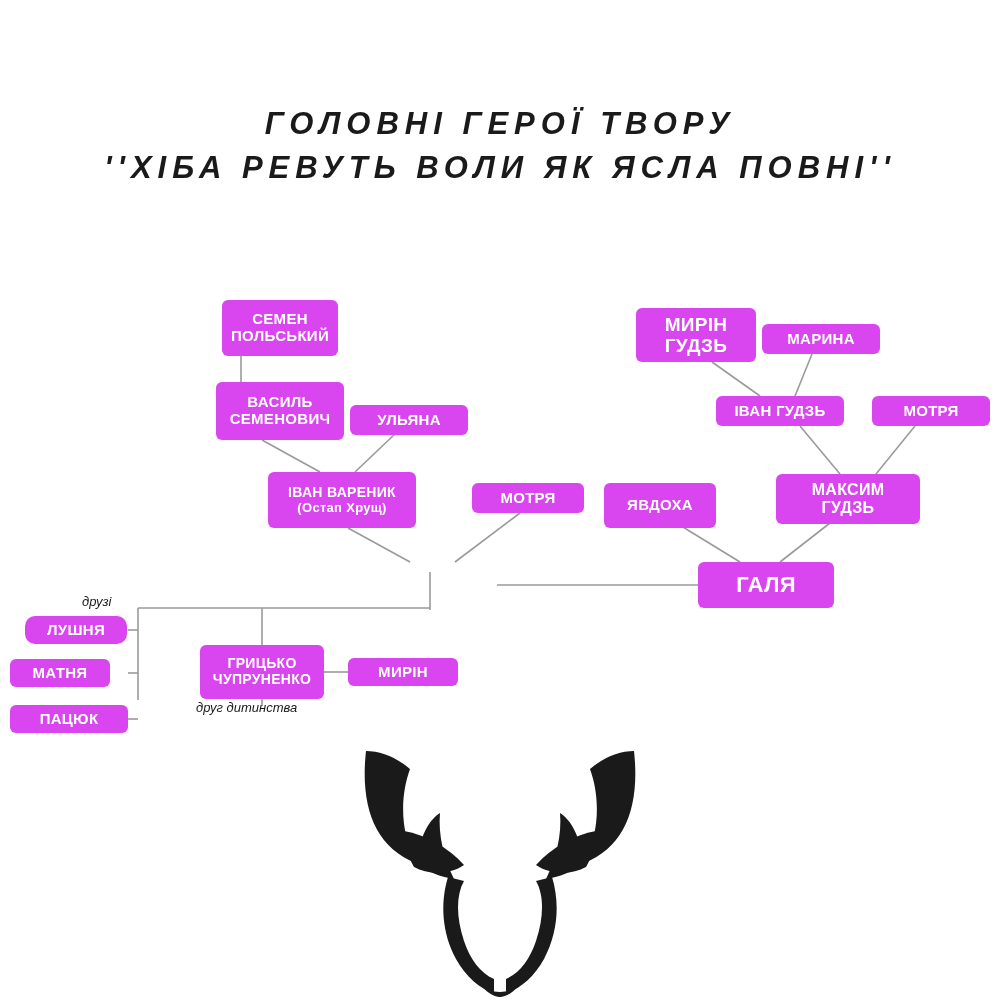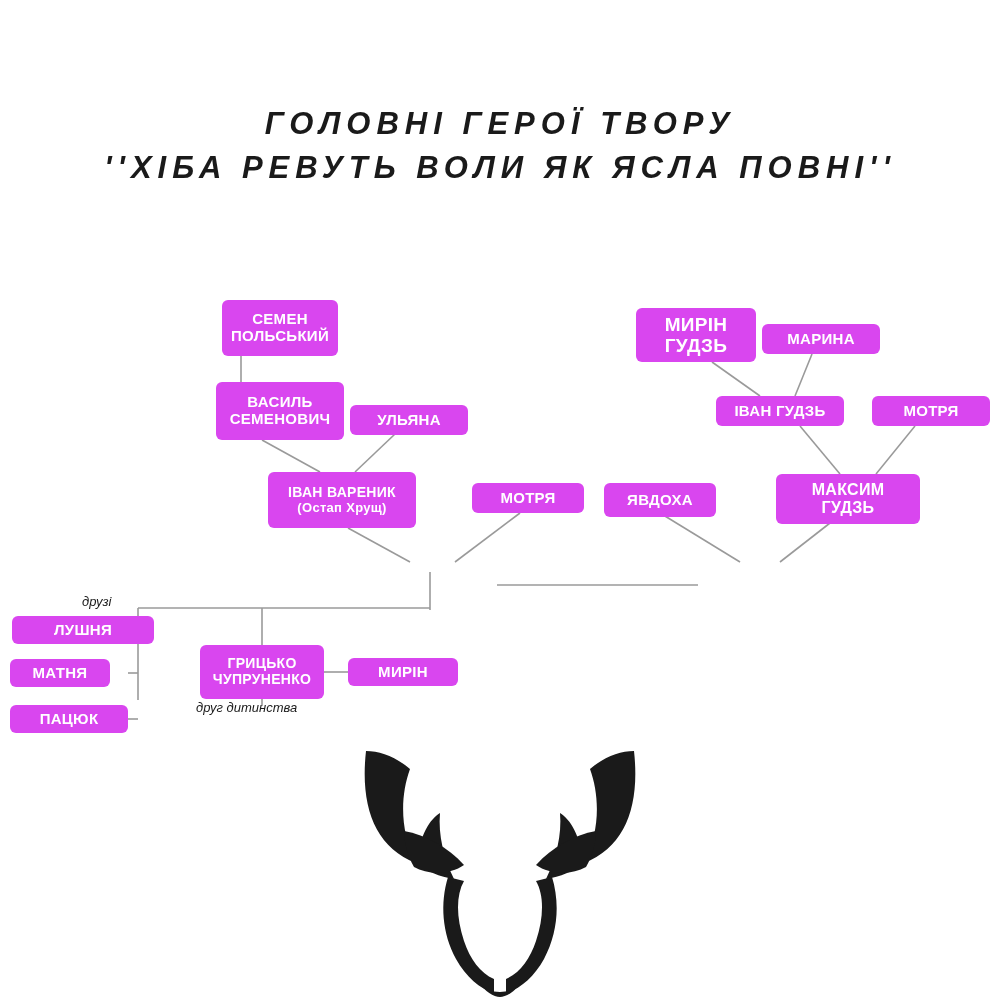--- a/index.html
+++ b/index.html
@@ -159,26 +159,29 @@
 
   <div class="node" style="left:872px; top:396px; width:118px; height:30px; font-size:15px;">
     <span>МОТРЯ</span>
   </div>
 
   <div class="node" style="left:776px; top:474px; width:144px; height:50px; font-size:16px; flex-direction:column;">
     <span>МАКСИМ</span>
     <span>ГУДЗЬ</span>
   </div>
 
-  <div class="node" style="left:604px; top:483px; width:112px; height:34px; font-size:15px;align-items:center;">
+  <div class="node" style="left:604px; top:483px; width:112px; height:45px; font-size:15px;align-items:center;">
     <span>ЯВДОХА</span>
   </div>
 
-
-  <div class="node" style="left:12px; top:616px; width:142px; height:28px; font-size:15px;">
+  <div class="node" style="left:698px; top:562px; width:136px; height:46px; font-size:22px;">
+    <span>ГАЛЯ</span>
+  </div>
+
+  <div class="node" style="left:25px; top:616px; width:102px; height:28px; font-size:15px;border-radius:10px;">
     <span>ЛУШНЯ</span>
   </div>
 
   <div class="node" style="left:10px; top:659px; width:100px; height:28px; font-size:15px;">
     <span>МАТНЯ</span>
   </div>
 
   <div class="node" style="left:10px; top:705px; width:118px; height:28px; font-size:15px;">
     <span>ПАЦЮК</span>
   </div>

